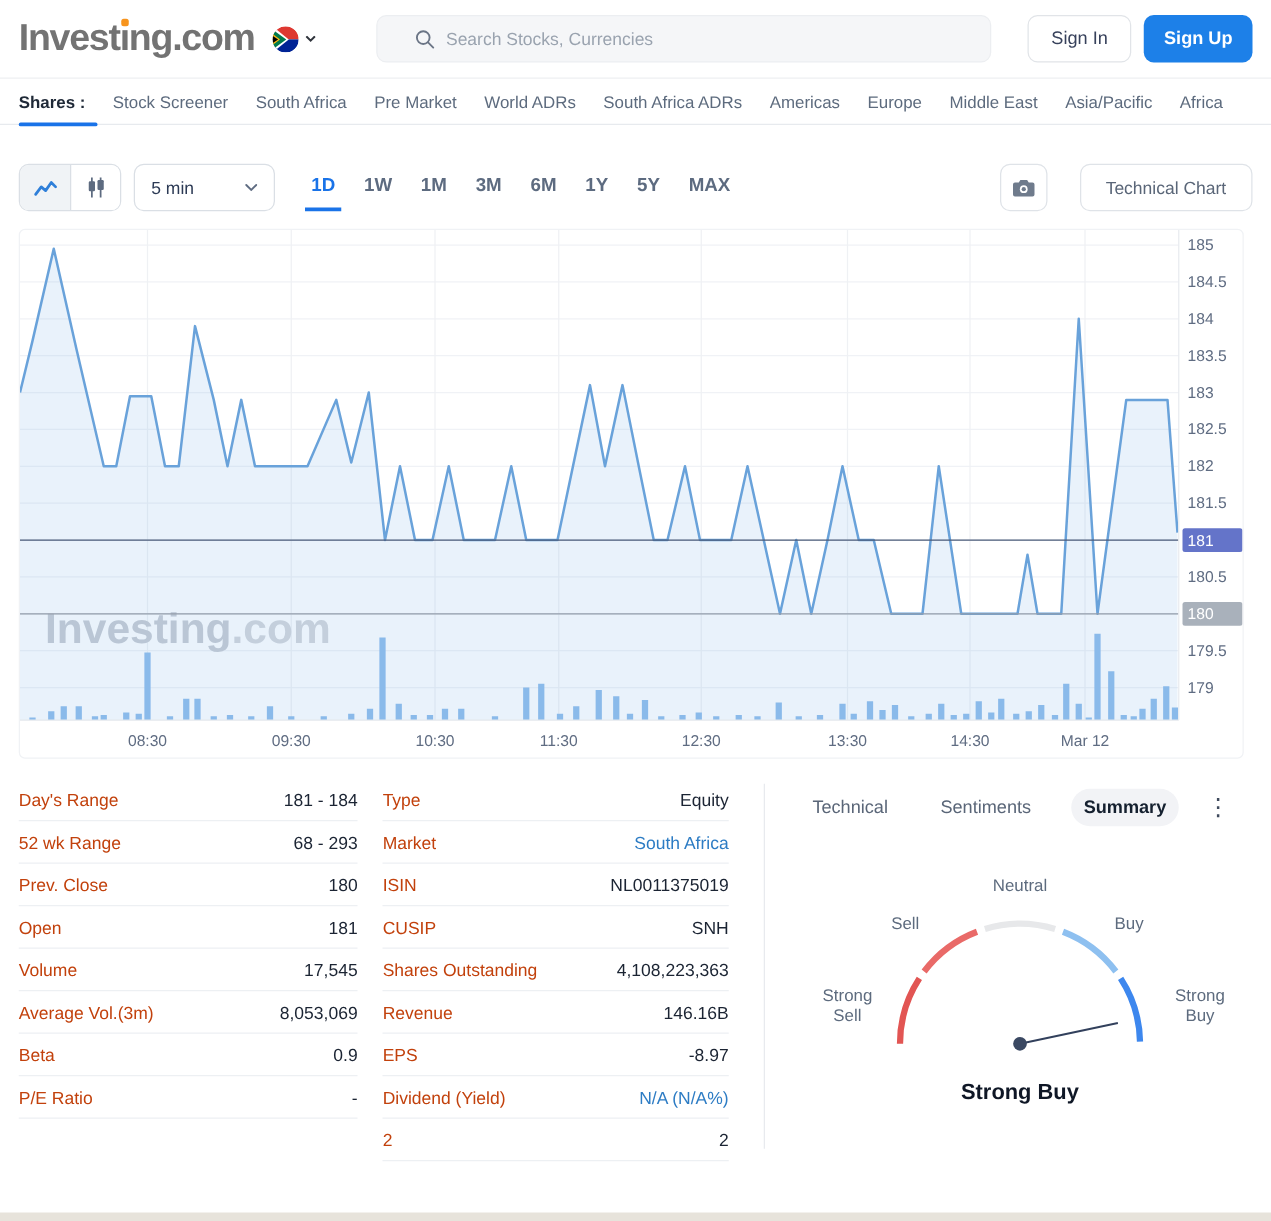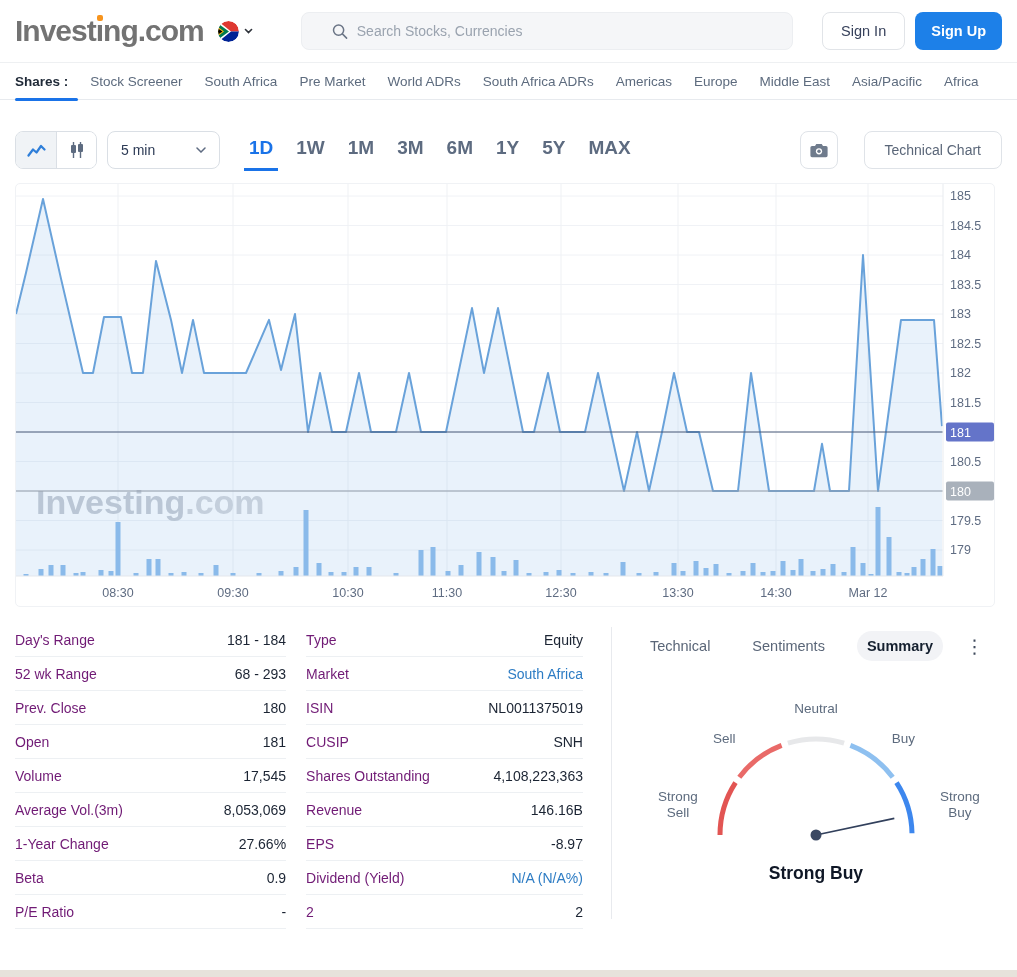--- a/index.html
+++ b/index.html
@@ -28,36 +28,36 @@
   .subnav-active { position:absolute; left:15px; top:-1px; width:63px; height:3px; background:#1a73e8; border-radius:2px; }
 
   
   .toolbar { display:flex; align-items:center; padding:0 15px; margin-top:30px; height:40px; }
   .ct-group { display:flex; border:1px solid #dadfe5; border-radius:8px; overflow:hidden; height:38px; }
   .ct-btn { width:40px; display:flex; align-items:center; justify-content:center; cursor:pointer; background:#fff; }
   .ct-btn.active { background:#f0f3f6; }
   .ct-btn + .ct-btn { border-left:1px solid #dadfe5; }
   .interval { margin-left:10px; width:113px; height:38px; border:1px solid #dadfe5; border-radius:8px; display:flex; align-items:center; justify-content:space-between; padding:0 13px; font-size:14px; color:#2c3a55; cursor:pointer; }
   .tf-list { display:flex; gap:13px; margin-left:24px; }
-  .tf { font-size:19px; font-weight:bold; color:#5d6b80; padding:8px 5px 9px; cursor:pointer; border-bottom:3px solid transparent; }
+  .tf { font-size:15px; font-weight:bold; color:#5d6b80; padding:8px 5px 9px; cursor:pointer; border-bottom:3px solid transparent; }
   .tf.active { color:#1a73e8; border-bottom-color:#1a73e8; }
   .tb-right { margin-left:auto; display:flex; gap:26px; }
   .btn-cam { width:38px; height:38px; border:1px solid #dfe3e8; border-radius:8px; background:#fff; display:flex; align-items:center; justify-content:center; cursor:pointer; }
   .btn-tc { height:38px; border:1px solid #dfe3e8; border-radius:8px; background:#fff; padding:0 20px; font-size:14px; color:#5a6678; display:flex; align-items:center; cursor:pointer; }
 
   
   .chart-wrap { margin:13px 15px 0; width:980px; height:424px; border:1px solid #f0f2f5; border-radius:5px; position:relative; }
   .chart-wrap svg { display:block; }
 
   
   .stats { display:flex; padding:16px 15px 0; }
   .stat-table { width:284px; }
   .stat-table.mid { width:290px; margin-left:20px; }
   .srow { height:34px; display:flex; align-items:center; justify-content:space-between; border-bottom:1px solid #edf0f3; font-size:14px; }
-  .srow .lbl { color:#701a75; }
+  .srow .lbl { color:#c2410c; }
   .srow .val { color:#1b2433; }
   .srow .val.link { color:#2d7cc4; cursor:pointer; }
   .vdiv { width:1px; background:#e8eaee; margin:4px 0 10px 28px; }
 
   
   .summary { flex:1; padding:8px 10px 0 28px; }
   .sum-tabs { display:flex; align-items:center; gap:22px; }
   .sum-tab { font-size:14.5px; color:#5a6678; padding:7px 10px; cursor:pointer; border-radius:17px; }
   .sum-tab.active { color:#15202f; font-weight:bold; background:#f2f3f6; }
   .dots { margin-left:auto; margin-right:8px; font-size:19px; color:#3f4a5c; cursor:pointer; line-height:1; letter-spacing:0; }
@@ -323,24 +323,20 @@
       </div>
       <div class="srow">
         <span class="lbl">Volume</span>
         <span class="val">17,545</span>
       </div>
       <div class="srow">
         <span class="lbl">Average Vol.(3m)</span>
         <span class="val">8,053,069</span>
       </div>
       <div class="srow">
-        <span class="lbl">1-Year Change</span>
-        <span class="val">27.66%</span>
-      </div>
-      <div class="srow">
         <span class="lbl">Beta</span>
         <span class="val">0.9</span>
       </div>
       <div class="srow">
         <span class="lbl">P/E Ratio</span>
         <span class="val">-</span>
       </div>
     </div>
   <div class="stat-table mid" id="table-mid">
       <div class="srow">

